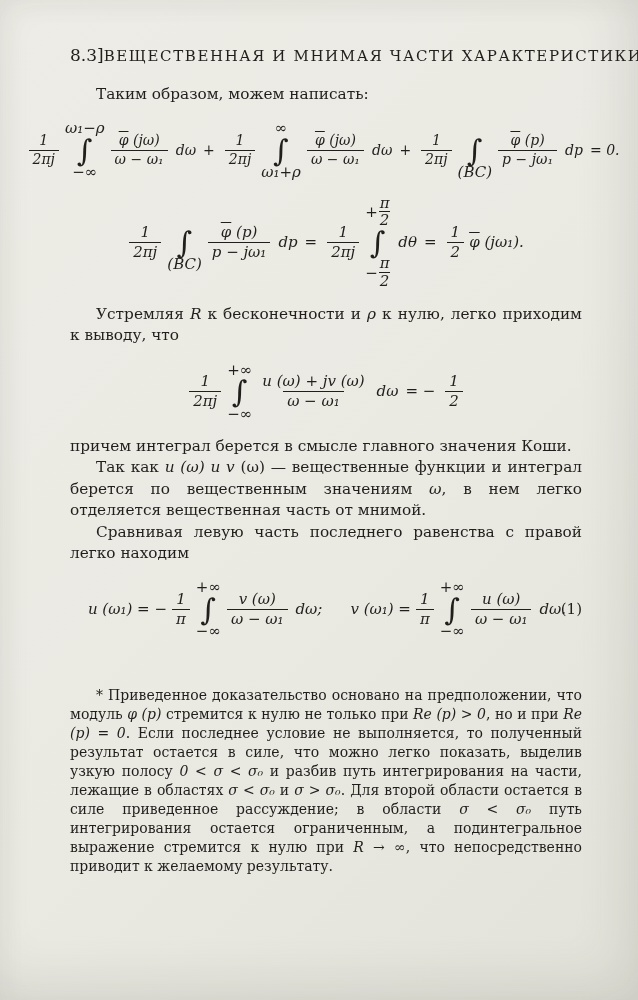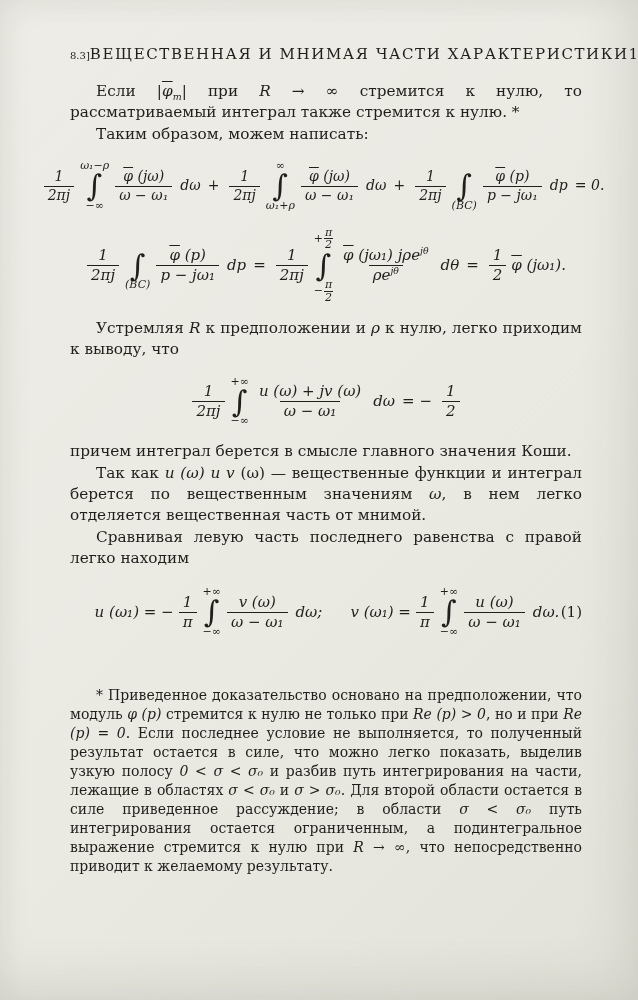--- a/index.html
+++ b/index.html
@@ -14,21 +14,21 @@
     padding: 44px 56px 0 70px;
     background: linear-gradient(135deg, #edece6 0%, #eae9e2 55%, #e3e2da 100%);
     box-shadow: inset -14px -18px 48px rgba(60,55,45,0.10), inset 6px 6px 24px rgba(60,55,45,0.04);
     color: #201f1c;
     font-size: 15.3px;
     line-height: 1.4;
     overflow: hidden;
   }
   
   .hdr { display: flex; align-items: baseline; margin-bottom: 16px; }
-  .hdr .sec { width: 58px; font-size: 10px; }
+  .hdr .sec { width: 58px; font-size: 17px; }
   .hdr .ttl { flex: 1; text-align: center; font-size: 15px; letter-spacing: 1.6px; white-space: nowrap; }
   .hdr .pg  { width: 44px; text-align: right; font-size: 14.5px; }
 
   
   p { margin: 0; text-align: justify; text-indent: 26px; }
   p.noindent { text-indent: 0; }
   .it { font-style: italic; }
   .ov { text-decoration: overline; }
   sub, sup { font-size: 0.62em; line-height: 0; }
 
@@ -36,21 +36,21 @@
   .formula {
     display: flex; justify-content: center; align-items: center;
     margin: 15px 0 14px; font-style: italic; font-size: 15px;
     position: relative; text-indent: 0;
   }
   .formula.small { font-size: 14px; }
   .frac { display: inline-flex; flex-direction: column; align-items: center; text-align: center; margin: 0 3px; }
   .frac > .num { display: block; padding: 0 4px 1px; line-height: 1.12; white-space: nowrap; }
   .frac > .den { display: block; padding: 1px 4px 0; border-top: 1px solid #201f1c; line-height: 1.12; white-space: nowrap; font-style: italic; }
   .int { display: inline-flex; flex-direction: column; align-items: center; margin: 0 3px; }
-  .int .lim { font-size: 11px; line-height: 1.1; white-space: nowrap; display: inline-flex; align-items: center; min-height: 12px; }
+  .int .lim { font-size: 15px; line-height: 1.1; white-space: nowrap; display: inline-flex; align-items: center; min-height: 12px; }
   .int .sign { font-size: 30px; line-height: 0.85; padding: 1px 0; }
   .sfrac { display: inline-flex; flex-direction: column; align-items: center; margin-left: 1px; }
   .sfrac .sn { line-height: 1.05; }
   .sfrac .sd { line-height: 1.1; border-top: 0.8px solid #201f1c; padding: 0 1px; }
   .dtok { margin-left: 5px; white-space: nowrap; }
   .op { margin: 0 7px; white-space: nowrap; }
   .tok { margin: 17px 2px; white-space: nowrap; }
   .half { display: inline-flex; align-items: center; }
   .half + .half { margin-left: 26px; }
   .eqnum { position: absolute; right: 0; font-style: normal; }
@@ -62,21 +62,20 @@
 <body>
 
 <div class="page">
 
   <header class="hdr">
     <span class="sec">8.3]</span>
     <span class="ttl">ВЕЩЕСТВЕННАЯ И МНИМАЯ ЧАСТИ ХАРАКТЕРИСТИКИ</span>
     <span class="pg">171</span>
   </header>
 
-  <p><span>Если |</span><span class="it ov">φ</span><sub class="it">m</sub><span>| при </span><span class="it">R</span><span> → ∞ стремится к нулю, то рассматриваемый интеграл также стремится к нулю. *</span></p>
 
   <p>Таким образом, можем написать:</p>
 
   <div class="formula small">
     <span class="frac">
       <span class="num">1</span>
       <span class="den">2πj</span>
     </span>
     <span class="int">
       <span class="lim">ω₁−ρ</span>
@@ -152,34 +151,30 @@
         </span>
       <span class="sign">∫</span>
       <span class="lim">
           <span>−</span>
           <span class="sfrac">
             <span class="sn">π</span>
             <span class="sd">2</span>
           </span>
         </span>
     </span>
-    <span class="frac">
-      <span class="num"><span class="ov">φ</span><span> (jω₁) jρe</span><sup>jθ</sup></span>
-      <span class="den"><span>ρe</span><sup>jθ</sup></span>
-    </span>
     <span class="dtok">dθ</span>
     <span class="op">=</span>
     <span class="frac">
       <span class="num">1</span>
       <span class="den">2</span>
     </span>
     <span class="tok"><span class="ov">φ</span><span> (jω₁).</span></span>
   </div>
 
-  <p><span>Устремляя </span><span class="it">R</span><span> к предположении и </span><span class="it">ρ</span><span> к нулю, легко приходим к выводу, что</span></p>
+  <p><span>Устремляя </span><span class="it">R</span><span> к бесконечности и </span><span class="it">ρ</span><span> к нулю, легко приходим к выводу, что</span></p>
 
   <div class="formula">
     <span class="frac">
       <span class="num">1</span>
       <span class="den">2πj</span>
     </span>
     <span class="int">
       <span class="lim">+∞</span>
       <span class="sign">∫</span>
       <span class="lim">−∞</span>

